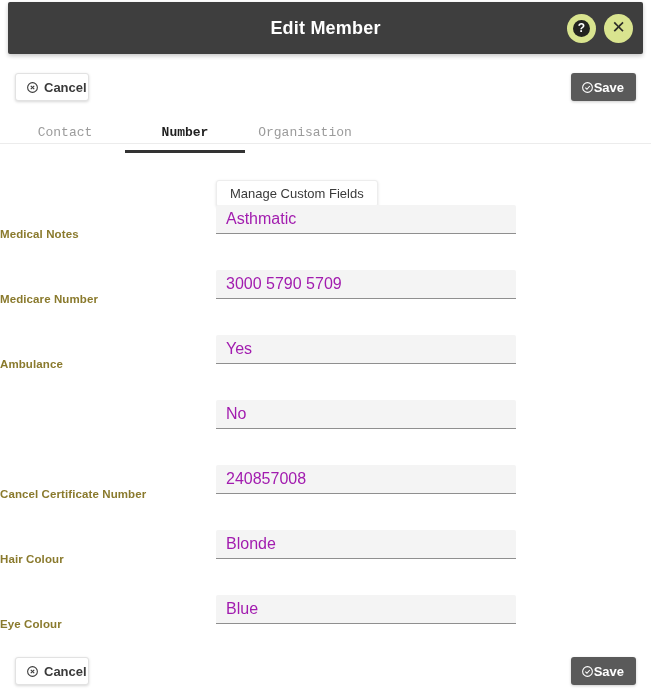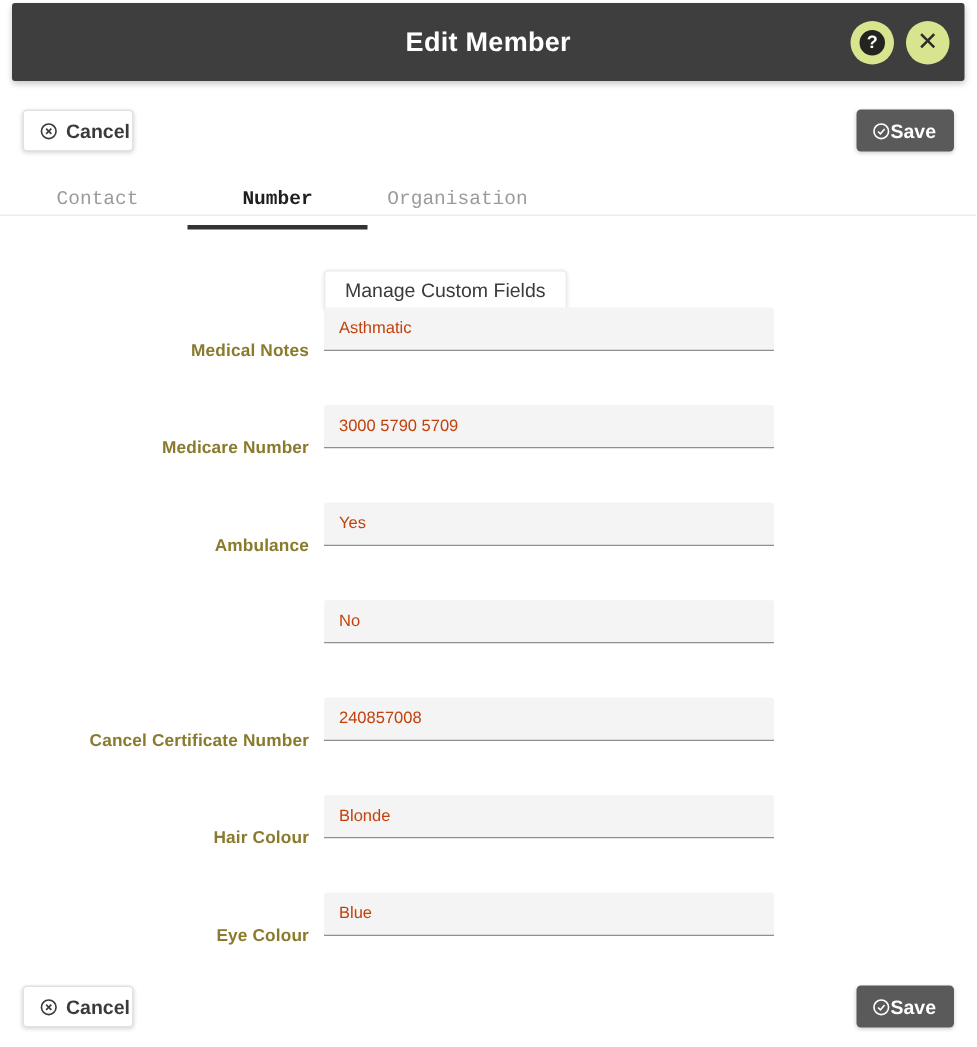--- a/index.html
+++ b/index.html
@@ -201,41 +201,41 @@
     width: 651px;
   }
   .field-row {
     position: relative;
     height: 65px;
   }
   .field-label {
     position: absolute;
     left: 0;
     width: 206px;
-    text-align: right;
+    text-align: left;
     top: 23px;
     font-size: 11.5px;
     font-weight: bold;
     color: #8a7a2d;
     letter-spacing: 0.1px;
   }
   .field-input {
     position: absolute;
     left: 216px;
     top: 0;
     width: 300px;
     height: 29px;
     box-sizing: border-box;
     background: #f4f4f4;
     border: none;
     border-bottom: 1px solid #8f8f8f;
     border-radius: 2px 2px 0 0;
     padding: 0 10px;
-    font-size: 11px;
-    color: #c2410c;
+    font-size: 16px;
+    color: #a21caf;
     font-family: "Liberation Sans", sans-serif;
     outline: none;
   }
 </style>
 </head>
 <body>
 
 <div class="titlebar">
   <div class="titlebar-title">Edit Member</div>
   <div class="titlebar-actions">

